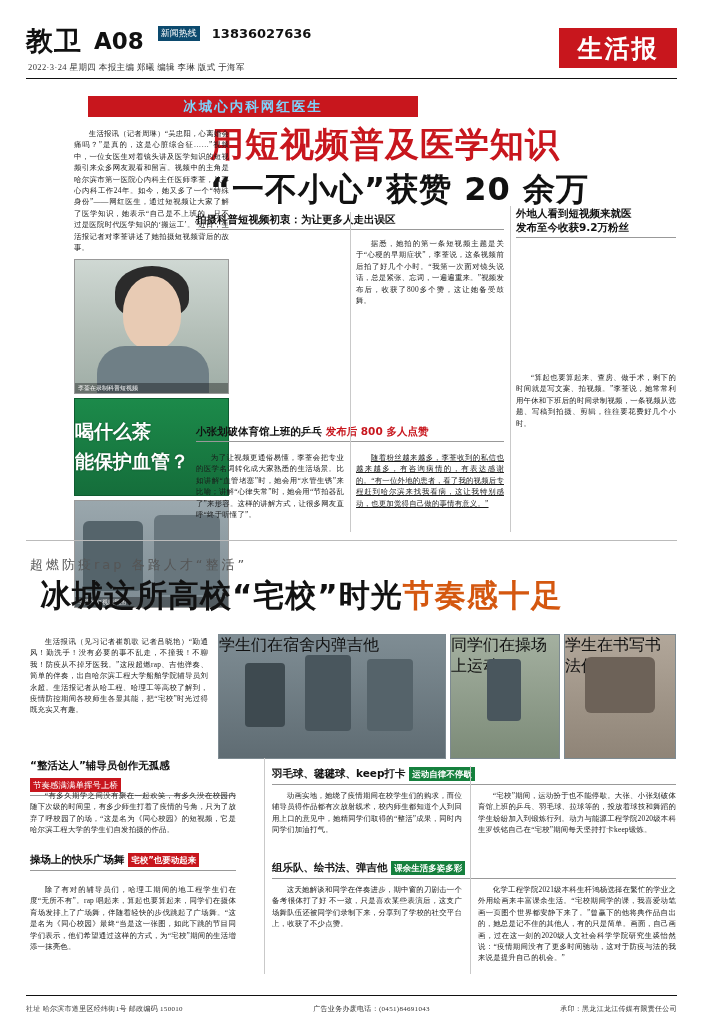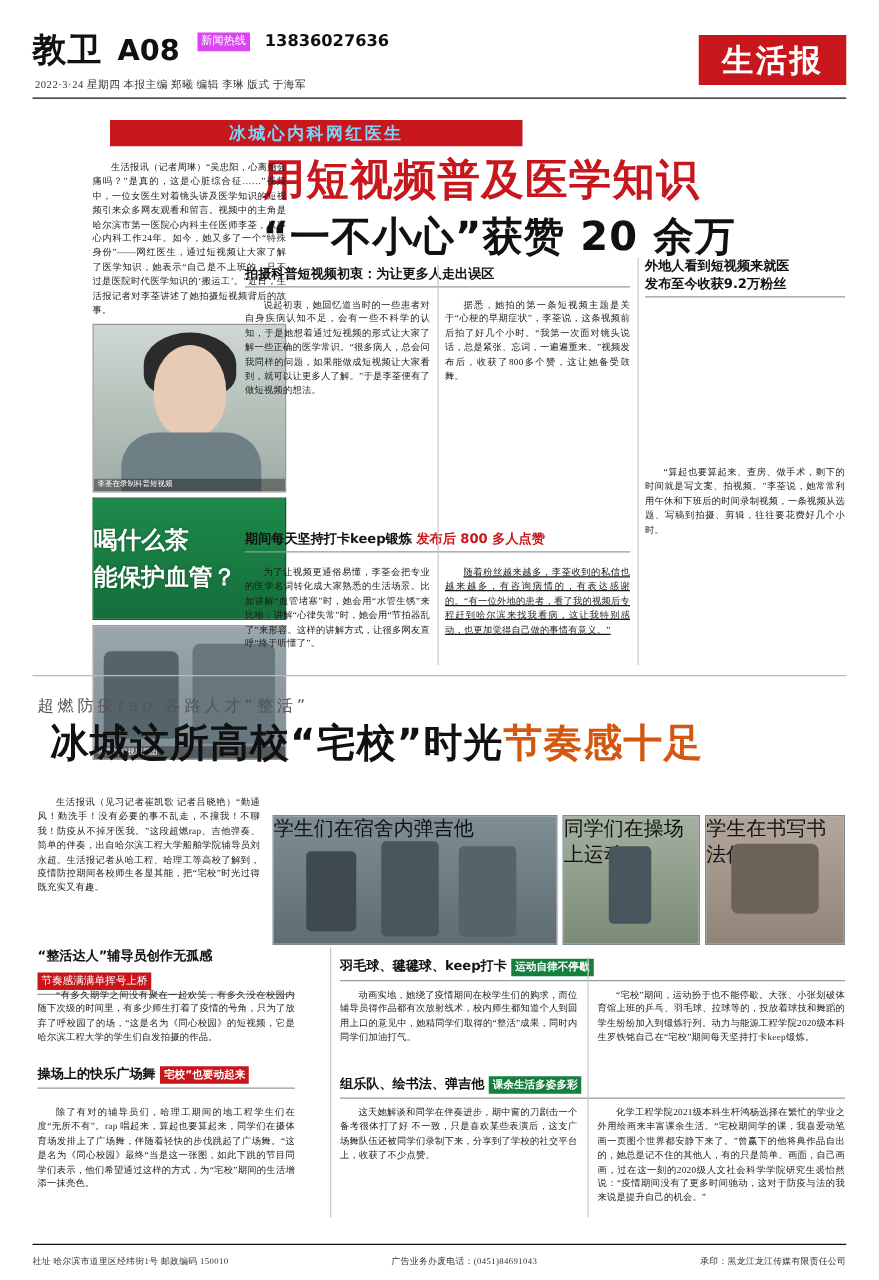--- a/index.html
+++ b/index.html
@@ -26,21 +26,21 @@
     font-family:"DejaVu Serif", serif;
     font-weight:bold;font-size:27px;line-height:30px;letter-spacing:1px;
     color:#111;
   }
   .mast-code{
     font-family:"DejaVu Sans", sans-serif;
     font-weight:bold;font-size:23px;line-height:30px;color:#111;
     margin-left:4px;
   }
   .mast-hotline-box{
-    display:inline-block;background:#d946ef;color:#fff;
+    display:inline-block;background:#0c4a6e;color:#fff;
     font-size:9px;line-height:13px;padding:1px 3px;margin-left:6px;
     vertical-align:6px;
     font-family:"DejaVu Sans", sans-serif;
   }
   .mast-hotline-num{
     font-family:"DejaVu Sans", sans-serif;
     font-size:13px;font-weight:bold;margin-left:4px;vertical-align:5px;
   }
   .mast-sub{
     position:absolute;left:2px;top:36px;
@@ -169,21 +169,21 @@
   }
   .art2-head{
     position:absolute;left:40px;top:576px;width:660px;
     font-family:"DejaVu Sans", sans-serif;
     font-weight:bold;font-size:31px;line-height:38px;color:#111;
     letter-spacing:1px;
   }
   .art2-head .accent{color:#d4570f;}
   .a2lead{position:absolute;left:30px;top:636px;width:178px;}
   .a2photoband{position:absolute;left:218px;top:634px;width:458px;height:104px;}
-  .pband{position:absolute;top:18px;height:104px;background:#8d9aa2;border:1px solid #7d8a91;box-sizing:border-box;overflow:hidden;}
+  .pband{position:absolute;top:0;height:125px;background:#8d9aa2;border:1px solid #7d8a91;box-sizing:border-box;overflow:hidden;}
   .a2sub1{position:absolute;left:30px;top:758px;width:206px;}
   .a2sub2{position:absolute;left:272px;top:766px;width:404px;}
   .a2sub3{position:absolute;left:30px;top:852px;width:206px;}
   .a2sub4{position:absolute;left:272px;top:860px;width:404px;}
   .tagbox{
     display:inline-block;background:#c8161d;color:#fff;font-size:8.5px;
     padding:1px 3px;line-height:12px;
     font-family:"DejaVu Sans", sans-serif;
   }
   .tag-orange{background:#15803d;}
@@ -250,27 +250,26 @@
   <div style="position:absolute;left:196px;top:212px;width:308px;">
     <div class="sub-head">拍摄科普短视频初衷：为让更多人走出误区</div>
     <div class="rule-thin"></div>
   </div>
   <div style="position:absolute;left:516px;top:206px;width:160px;">
     <div class="sub-head">外地人看到短视频来就医</div>
     <div class="sub-head">发布至今收获9.2万粉丝</div>
     <div class="rule-thin"></div>
   </div>
 
-  <div class="a1c1 col-text lead-indent">说起初衷，她回忆道当时的一些患者对自身疾病认知不足，会有一些不科学的认知，于是她想着通过短视频的形式让大家了解一些正确的医学常识。“很多病人，总会问我同样的问题，如果能做成短视频让大家看到，就可以让更多人了解。”于是李荃便有了做短视频的想法。</div>
   <div class="a1c2 col-text lead-indent">据悉，她拍的第一条短视频主题是关于“心梗的早期症状”，李荃说，这条视频前后拍了好几个小时。“我第一次面对镜头说话，总是紧张、忘词，一遍遍重来。”视频发布后，收获了800多个赞，这让她备受鼓舞。</div>
   <div class="a1c3b col-text lead-indent">“算起也要算起来、查房、做手术，剩下的时间就是写文案、拍视频。”李荃说，她常常利用午休和下班后的时间录制视频，一条视频从选题、写稿到拍摄、剪辑，往往要花费好几个小时。</div>
 
   <div class="a1sub1">
     <div class="sub-head">
-      <span>期间每天坚持打卡keep锻炼</span>
+      <span>小张划破体育馆上班的乒乓</span>
       <span class="hl">发布后 800 多人点赞</span>
     </div>
     <div class="rule-thin"></div>
   </div>
 
   <div class="a1c1b col-text lead-indent">为了让视频更通俗易懂，李荃会把专业的医学名词转化成大家熟悉的生活场景。比如讲解“血管堵塞”时，她会用“水管生锈”来比喻；讲解“心律失常”时，她会用“节拍器乱了”来形容。这样的讲解方式，让很多网友直呼“终于听懂了”。</div>
   <div class="a1c2b col-text lead-indent">随着粉丝越来越多，李荃收到的私信也越来越多，有咨询病情的，有表达感谢的。“有一位外地的患者，看了我的视频后专程赶到哈尔滨来找我看病，这让我特别感动，也更加觉得自己做的事情有意义。”</div>
 
   <div class="vrule" style="left:350px;top:212px;height:320px;"></div>
   <div class="vrule" style="left:510px;top:206px;height:326px;"></div>

